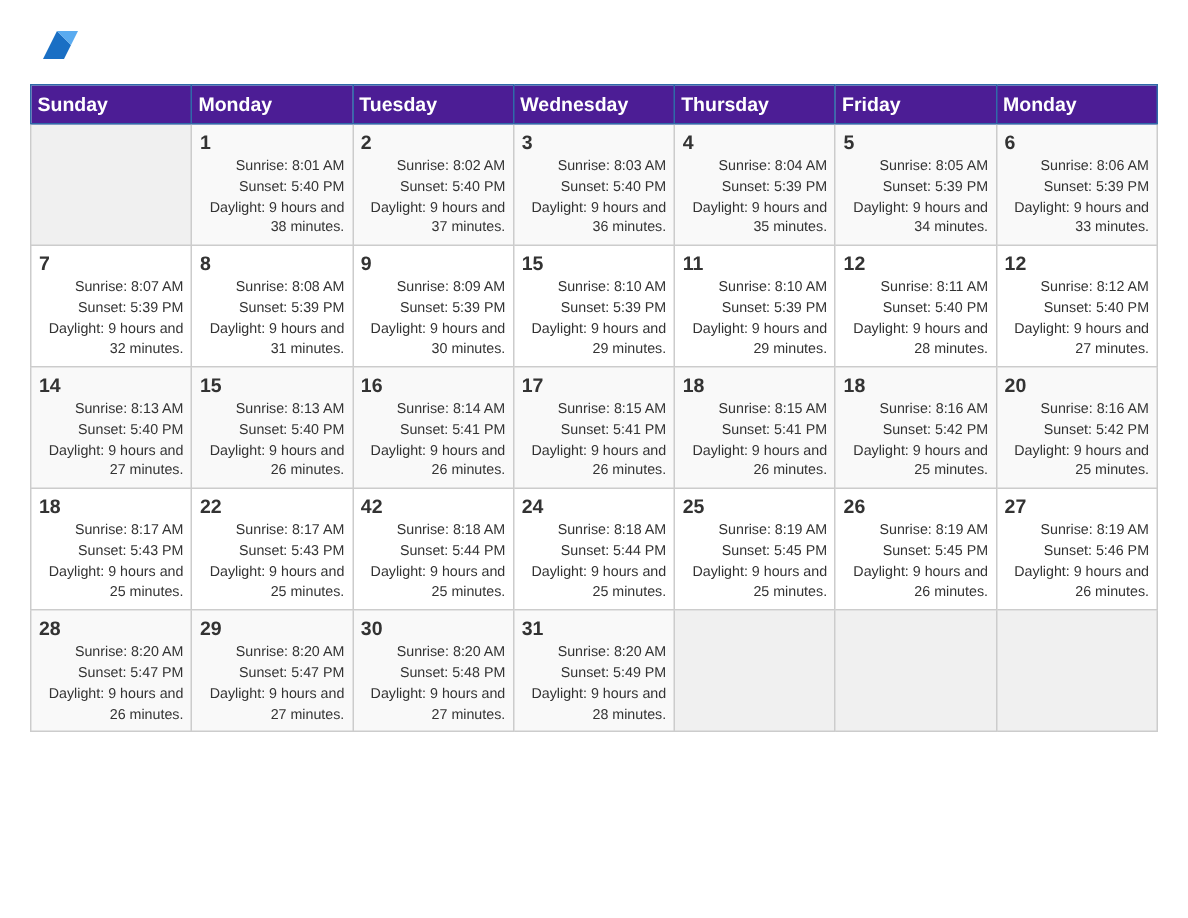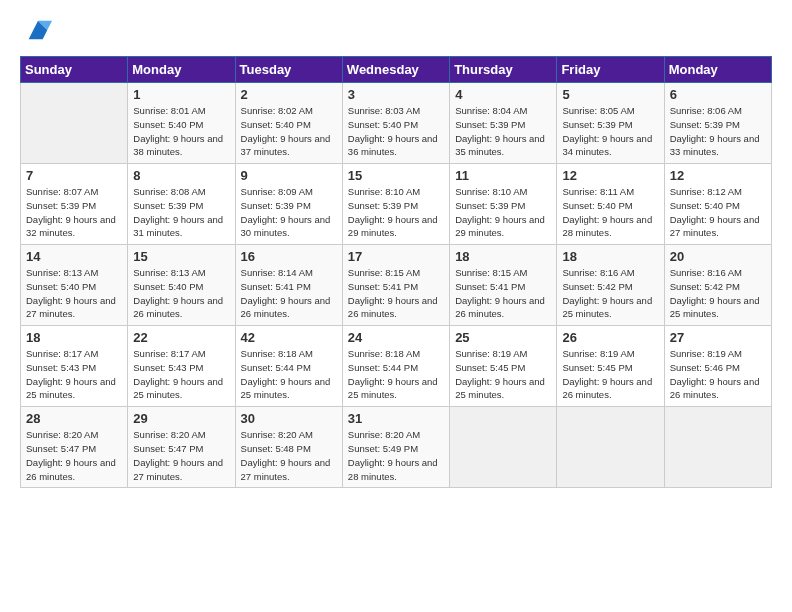--- a/index.html
+++ b/index.html
@@ -89,20 +89,21 @@
       font-size: 13px;
       font-weight: bold;
       color: #333;
       display: block;
       margin-bottom: 2px;
     }
     .day-info {
       font-size: 9.5px;
       color: #333;
       line-height: 1.45;
+      text-align: right;
     }
     .empty-cell {
       background: #f0f0f0 !important;
     }
   </style>
 </head>
 <body>
 
 <div class="container">
   <div class="header">

